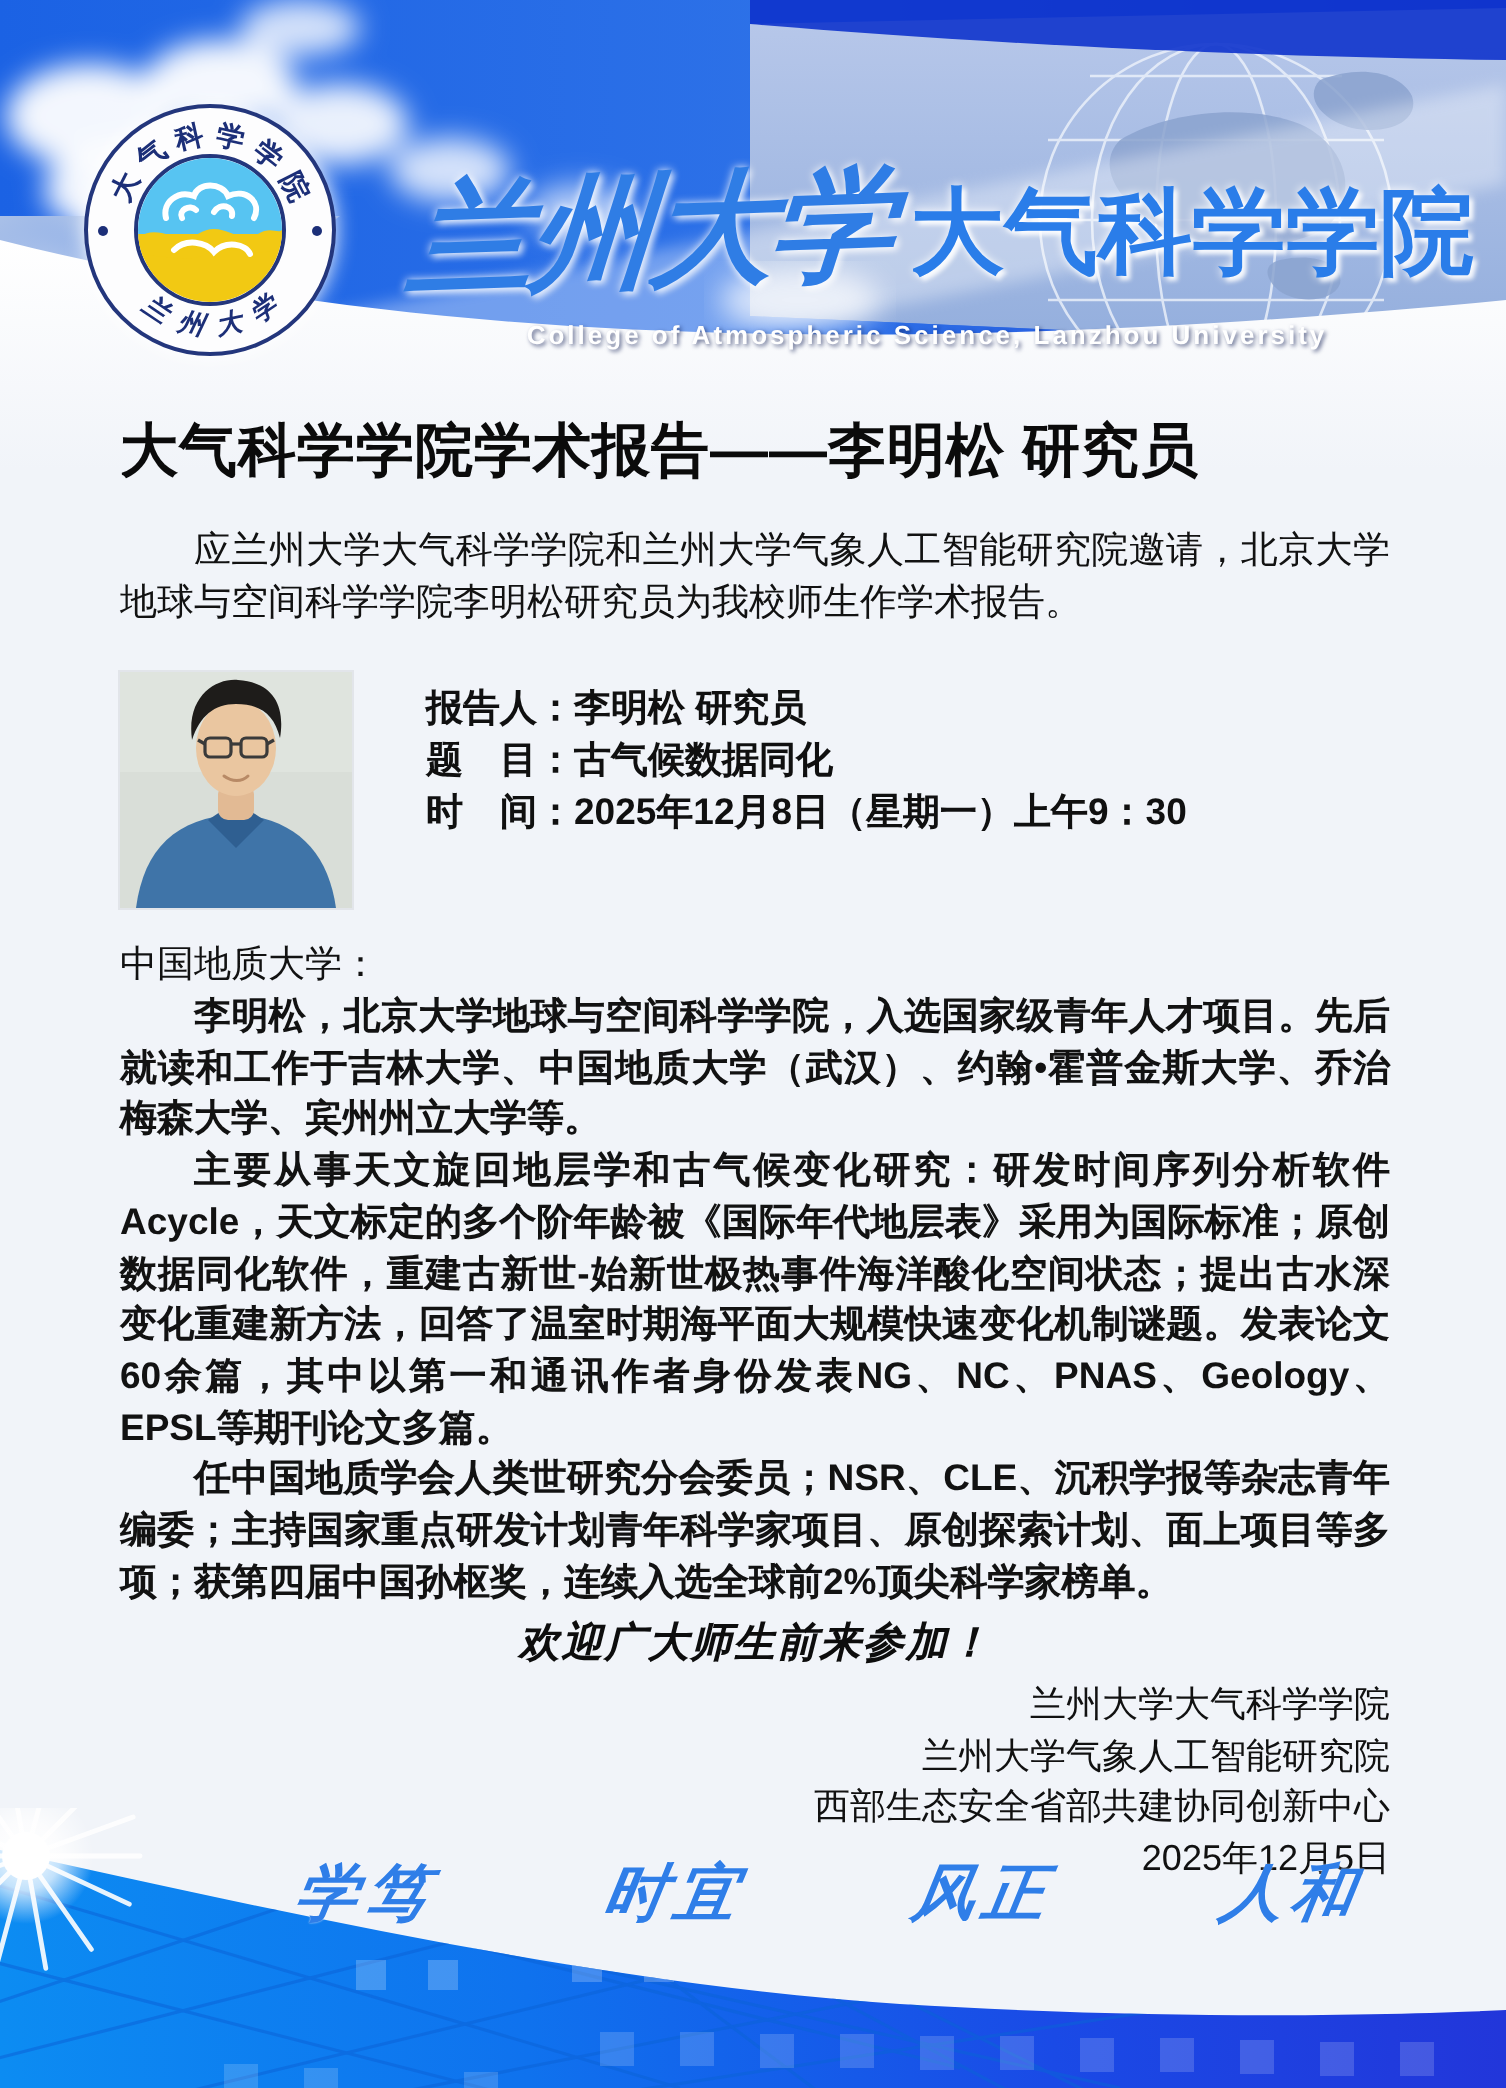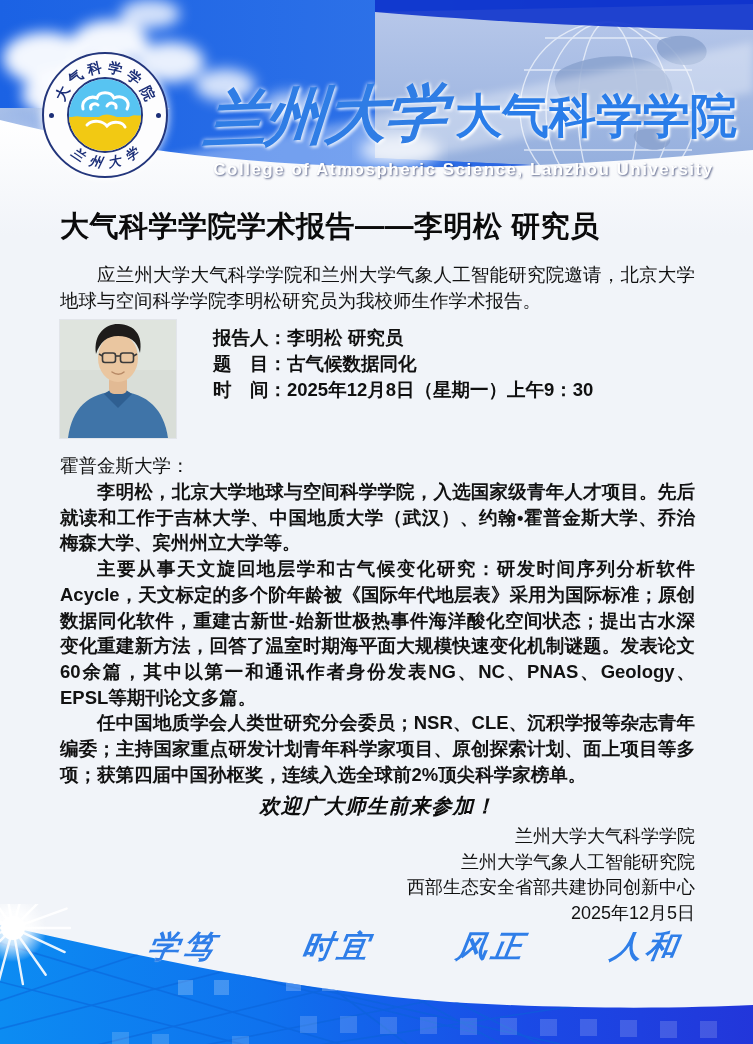--- a/index.html
+++ b/index.html
@@ -36,34 +36,34 @@
     transform:skewX(-6deg) rotate(-2deg);
     text-shadow:0 0 4px rgba(255,255,255,.9),2px 2px 3px rgba(255,255,255,.6);
     letter-spacing:-2px;
   }
   .college-cn{
     font-size:47px;font-weight:900;color:#2a7de9;letter-spacing:0px;
     text-shadow:0 0 5px #ffffff,2px 2px 2px rgba(255,255,255,.85);
   }
   .college-en{
     position:absolute;left:196px;top:160px;width:535px;text-align:center;
-    font-size:17px;font-weight:bold;color:#ffffff;letter-spacing:1.5px;
+    font-size:13px;font-weight:bold;color:#ffffff;letter-spacing:1.5px;
     text-shadow:1px 1px 2px rgba(10,25,80,.65);white-space:nowrap;
   }
   
   .content{position:absolute;left:60px;right:58px;top:207px;}
   .title{
     margin:0;font-size:29px;line-height:38px;
     font-weight:900;color:#0b0b0b;letter-spacing:0.5px;white-space:nowrap;
   }
   .intro{
     margin:17px 0 0 0;font-size:18.5px;line-height:26px;
     text-indent:2em;text-align:justify;color:#121212;
   }
-  .speaker-row{margin-top:6px;display:flex;}
+  .speaker-row{margin-top:22px;display:flex;}
   .photo{width:116px;height:118px;flex:none;box-shadow:0 0 0 1px rgba(0,0,0,.06);}
   .details{margin-left:37px;padding-top:5px;font-size:18.5px;font-weight:bold;color:#101010;}
   .detail-row{line-height:25.8px;white-space:pre-wrap;}
   .bio{margin-top:15px;}
   .bio-heading{font-size:18.5px;line-height:26px;color:#121212;}
   .bio p{
     margin:0;font-size:18.5px;line-height:25.7px;text-indent:2em;
     text-align:justify;color:#121212;font-weight:bold;
   }
   .welcome{
@@ -221,21 +221,21 @@
         <path d="M52,52 C56,55 61,55 64,52" fill="none" stroke="#b88a66" stroke-width="1.5" stroke-linecap="round"></path>
       </svg>
       <div class="details">
         <div class="detail-row"><span>报告人：</span><span>李明松 研究员</span></div>
         <div class="detail-row"><span>题　目：</span><span>古气候数据同化</span></div>
         <div class="detail-row"><span>时　间：</span><span>2025年12月8日（星期一）上午9：30</span></div>
       </div>
     </div>
 
     <div class="bio">
-      <div class="bio-heading">霍普金斯大学：</div>
+      <div class="bio-heading">中国地质大学：</div>
       <p>李明松，北京大学地球与空间科学学院，入选国家级青年人才项目。先后就读和工作于吉林大学、中国地质大学（武汉）、约翰•霍普金斯大学、乔治梅森大学、宾州州立大学等。</p>
       <p>主要从事天文旋回地层学和古气候变化研究：研发时间序列分析软件Acycle，天文标定的多个阶年龄被《国际年代地层表》采用为国际标准；原创数据同化软件，重建古新世-始新世极热事件海洋酸化空间状态；提出古水深变化重建新方法，回答了温室时期海平面大规模快速变化机制谜题。发表论文60余篇，其中以第一和通讯作者身份发表NG、NC、PNAS、Geology、EPSL等期刊论文多篇。</p>
       <p>任中国地质学会人类世研究分会委员；NSR、CLE、沉积学报等杂志青年编委；主持国家重点研发计划青年科学家项目、原创探索计划、面上项目等多项；获第四届中国孙枢奖，连续入选全球前2%顶尖科学家榜单。</p>
     </div>
 
     <p class="welcome">欢迎广大师生前来参加！</p>
 
     <div class="signatures">
       <div>兰州大学大气科学学院</div>
       <div>兰州大学气象人工智能研究院</div>

